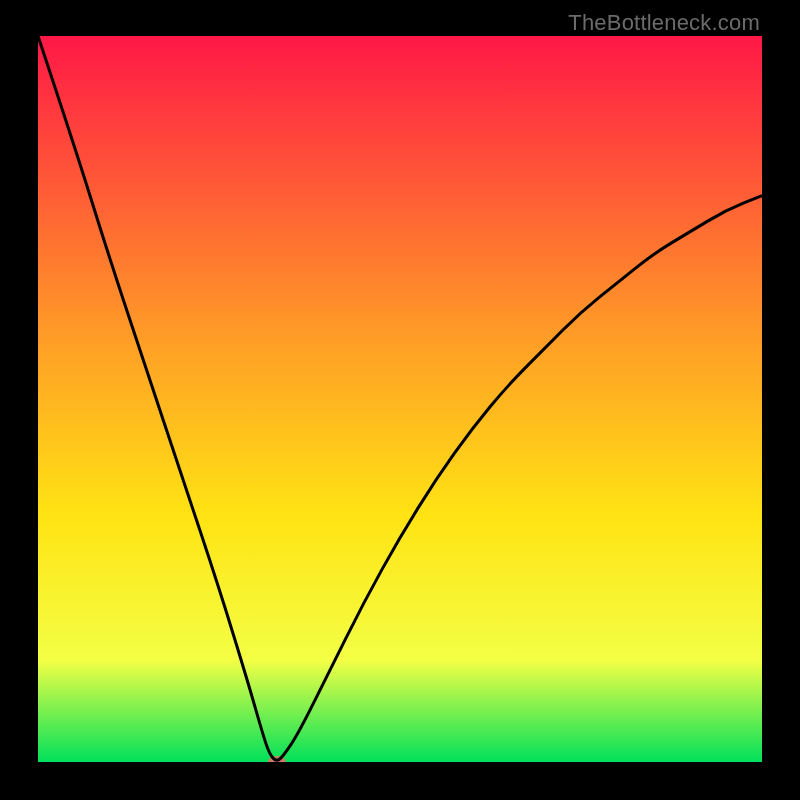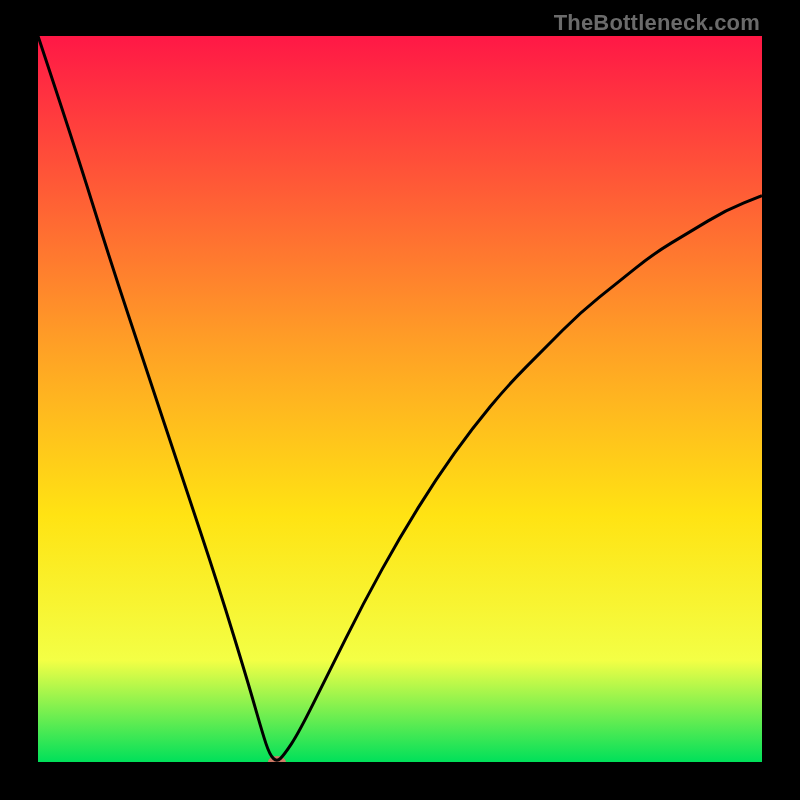--- a/index.html
+++ b/index.html
@@ -26,21 +26,21 @@
     width: 724px;
     height: 726px;
   }
   .watermark {
     position: absolute;
     top: 10px;
     right: 40px;
     color: #6b6b6b;
     font-size: 22px;
     letter-spacing: 0.2px;
-    font-weight: 700;
+    font-weight: 400;
   }
   svg { display: block; }
 </style>
 </head>
 <body>
 
 <div class="frame">
 
   <div class="watermark">TheBottleneck.com</div>
 

